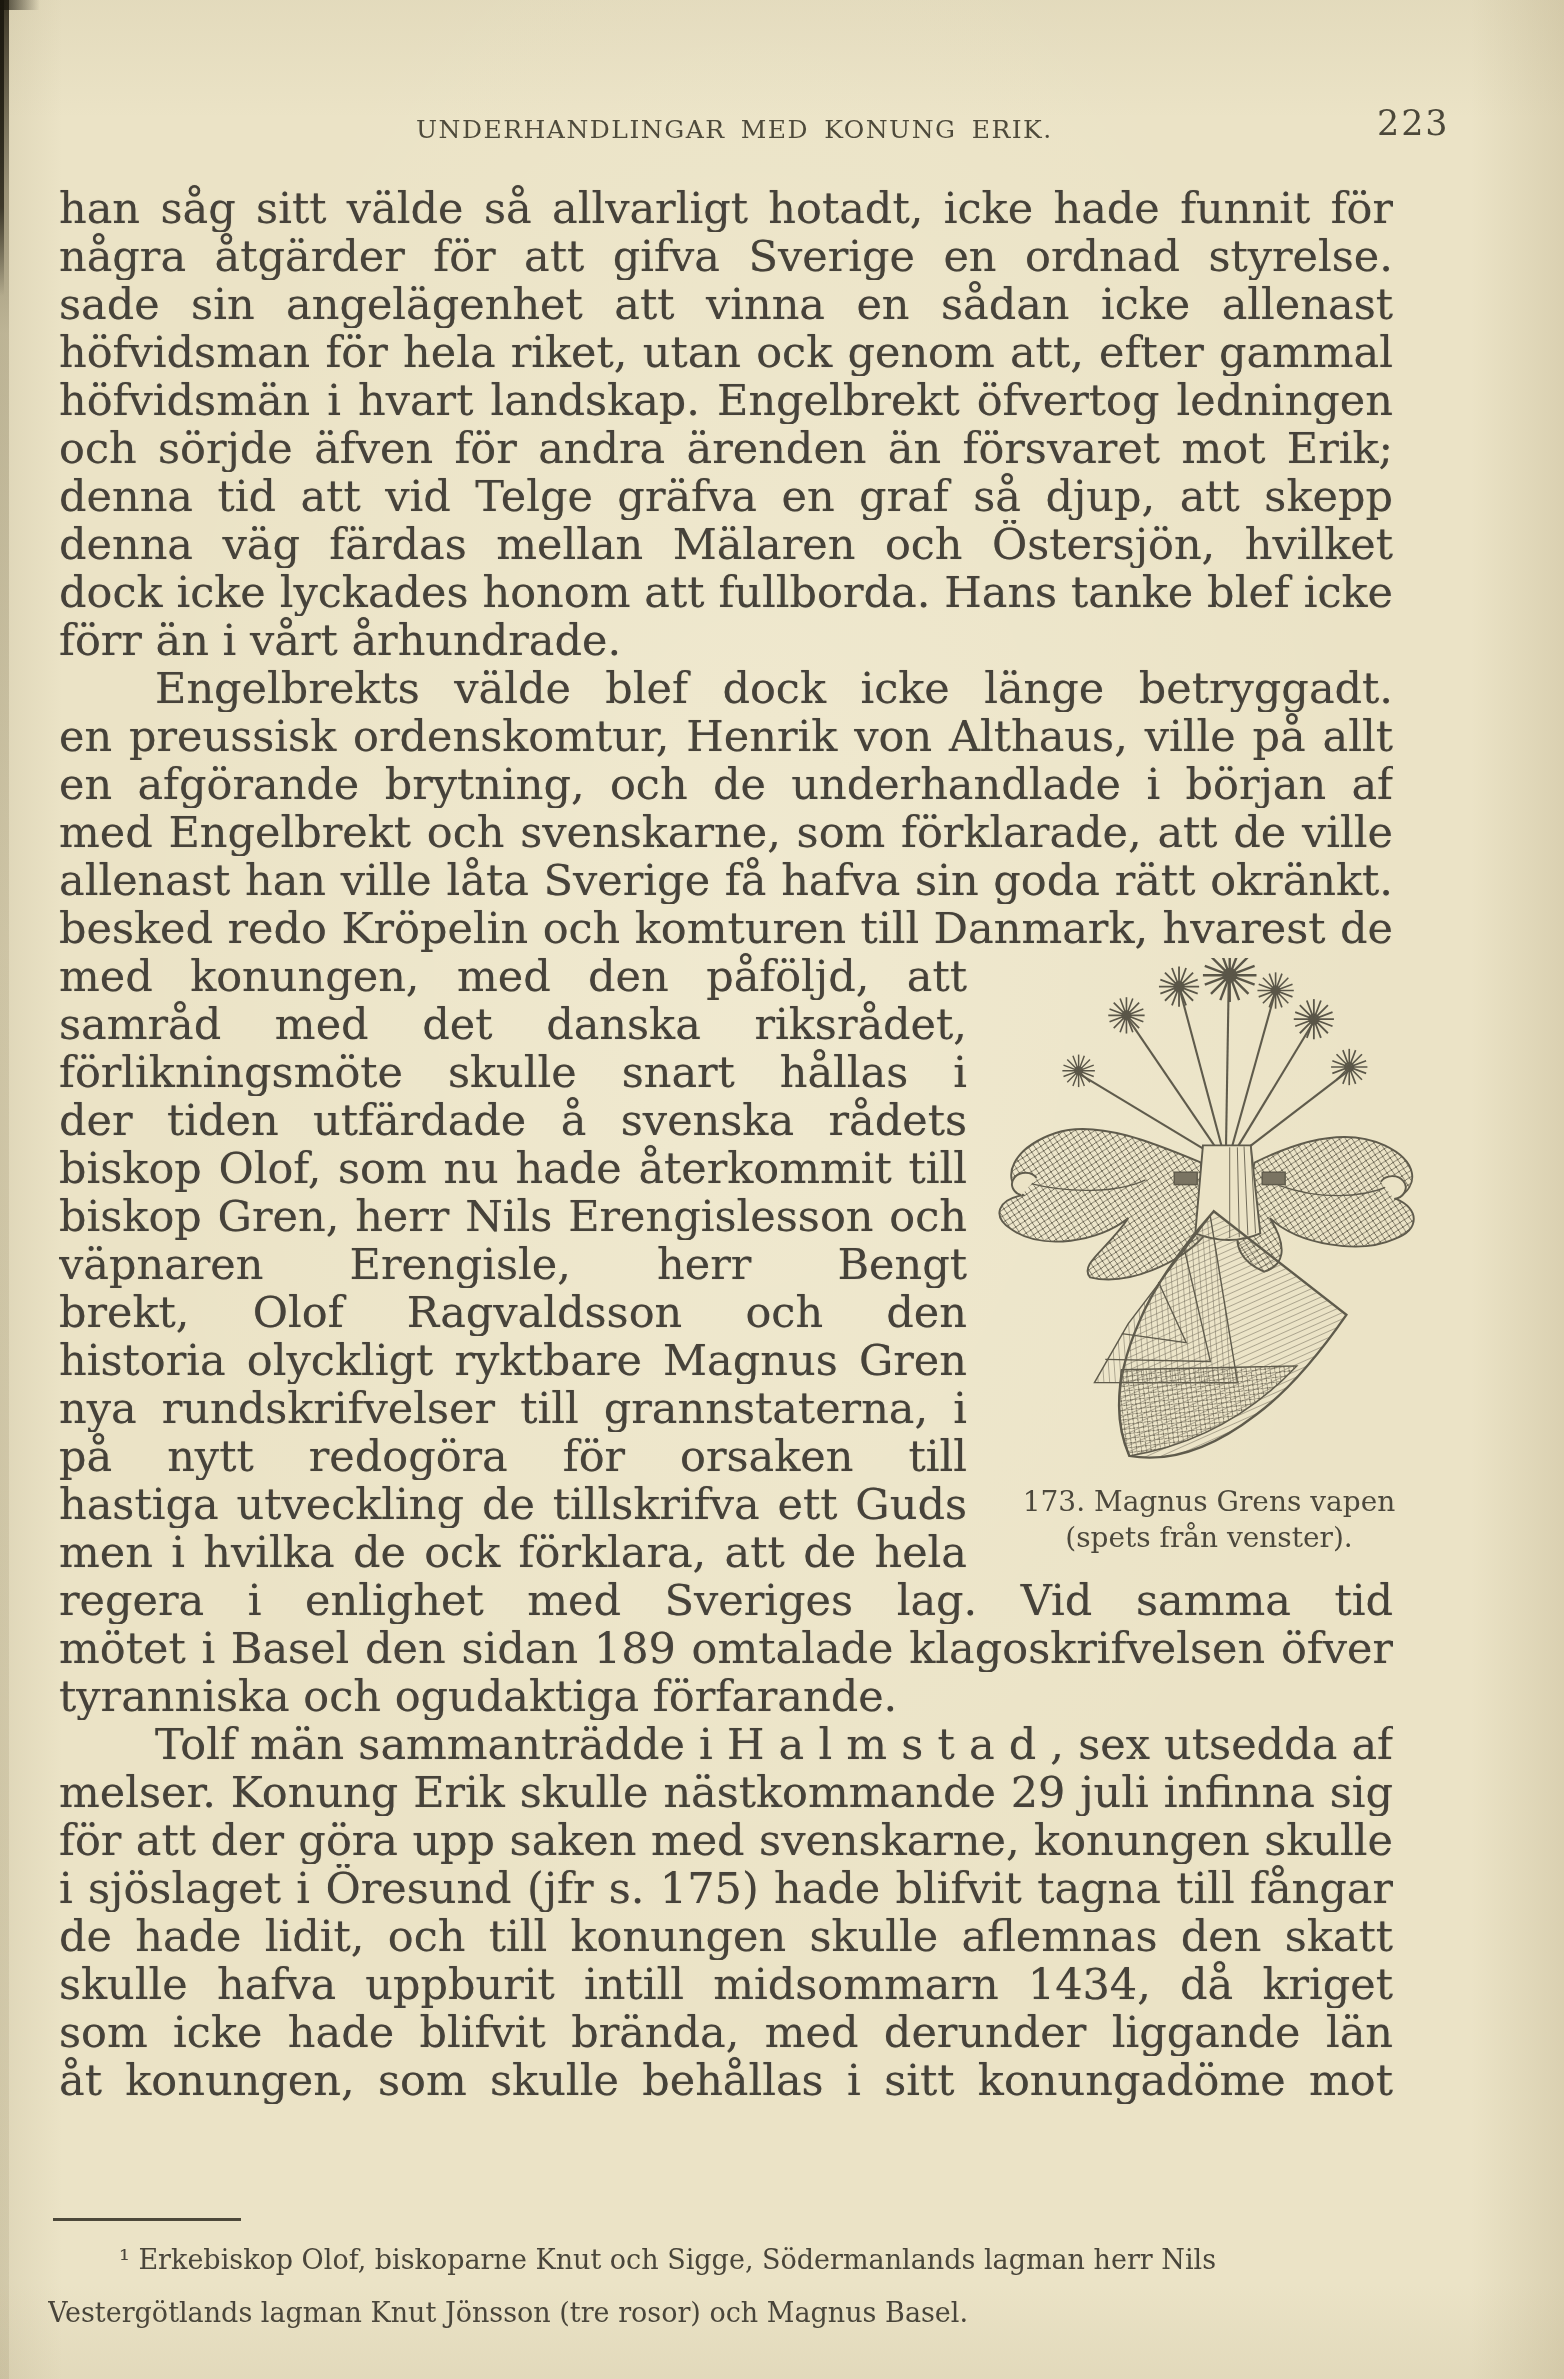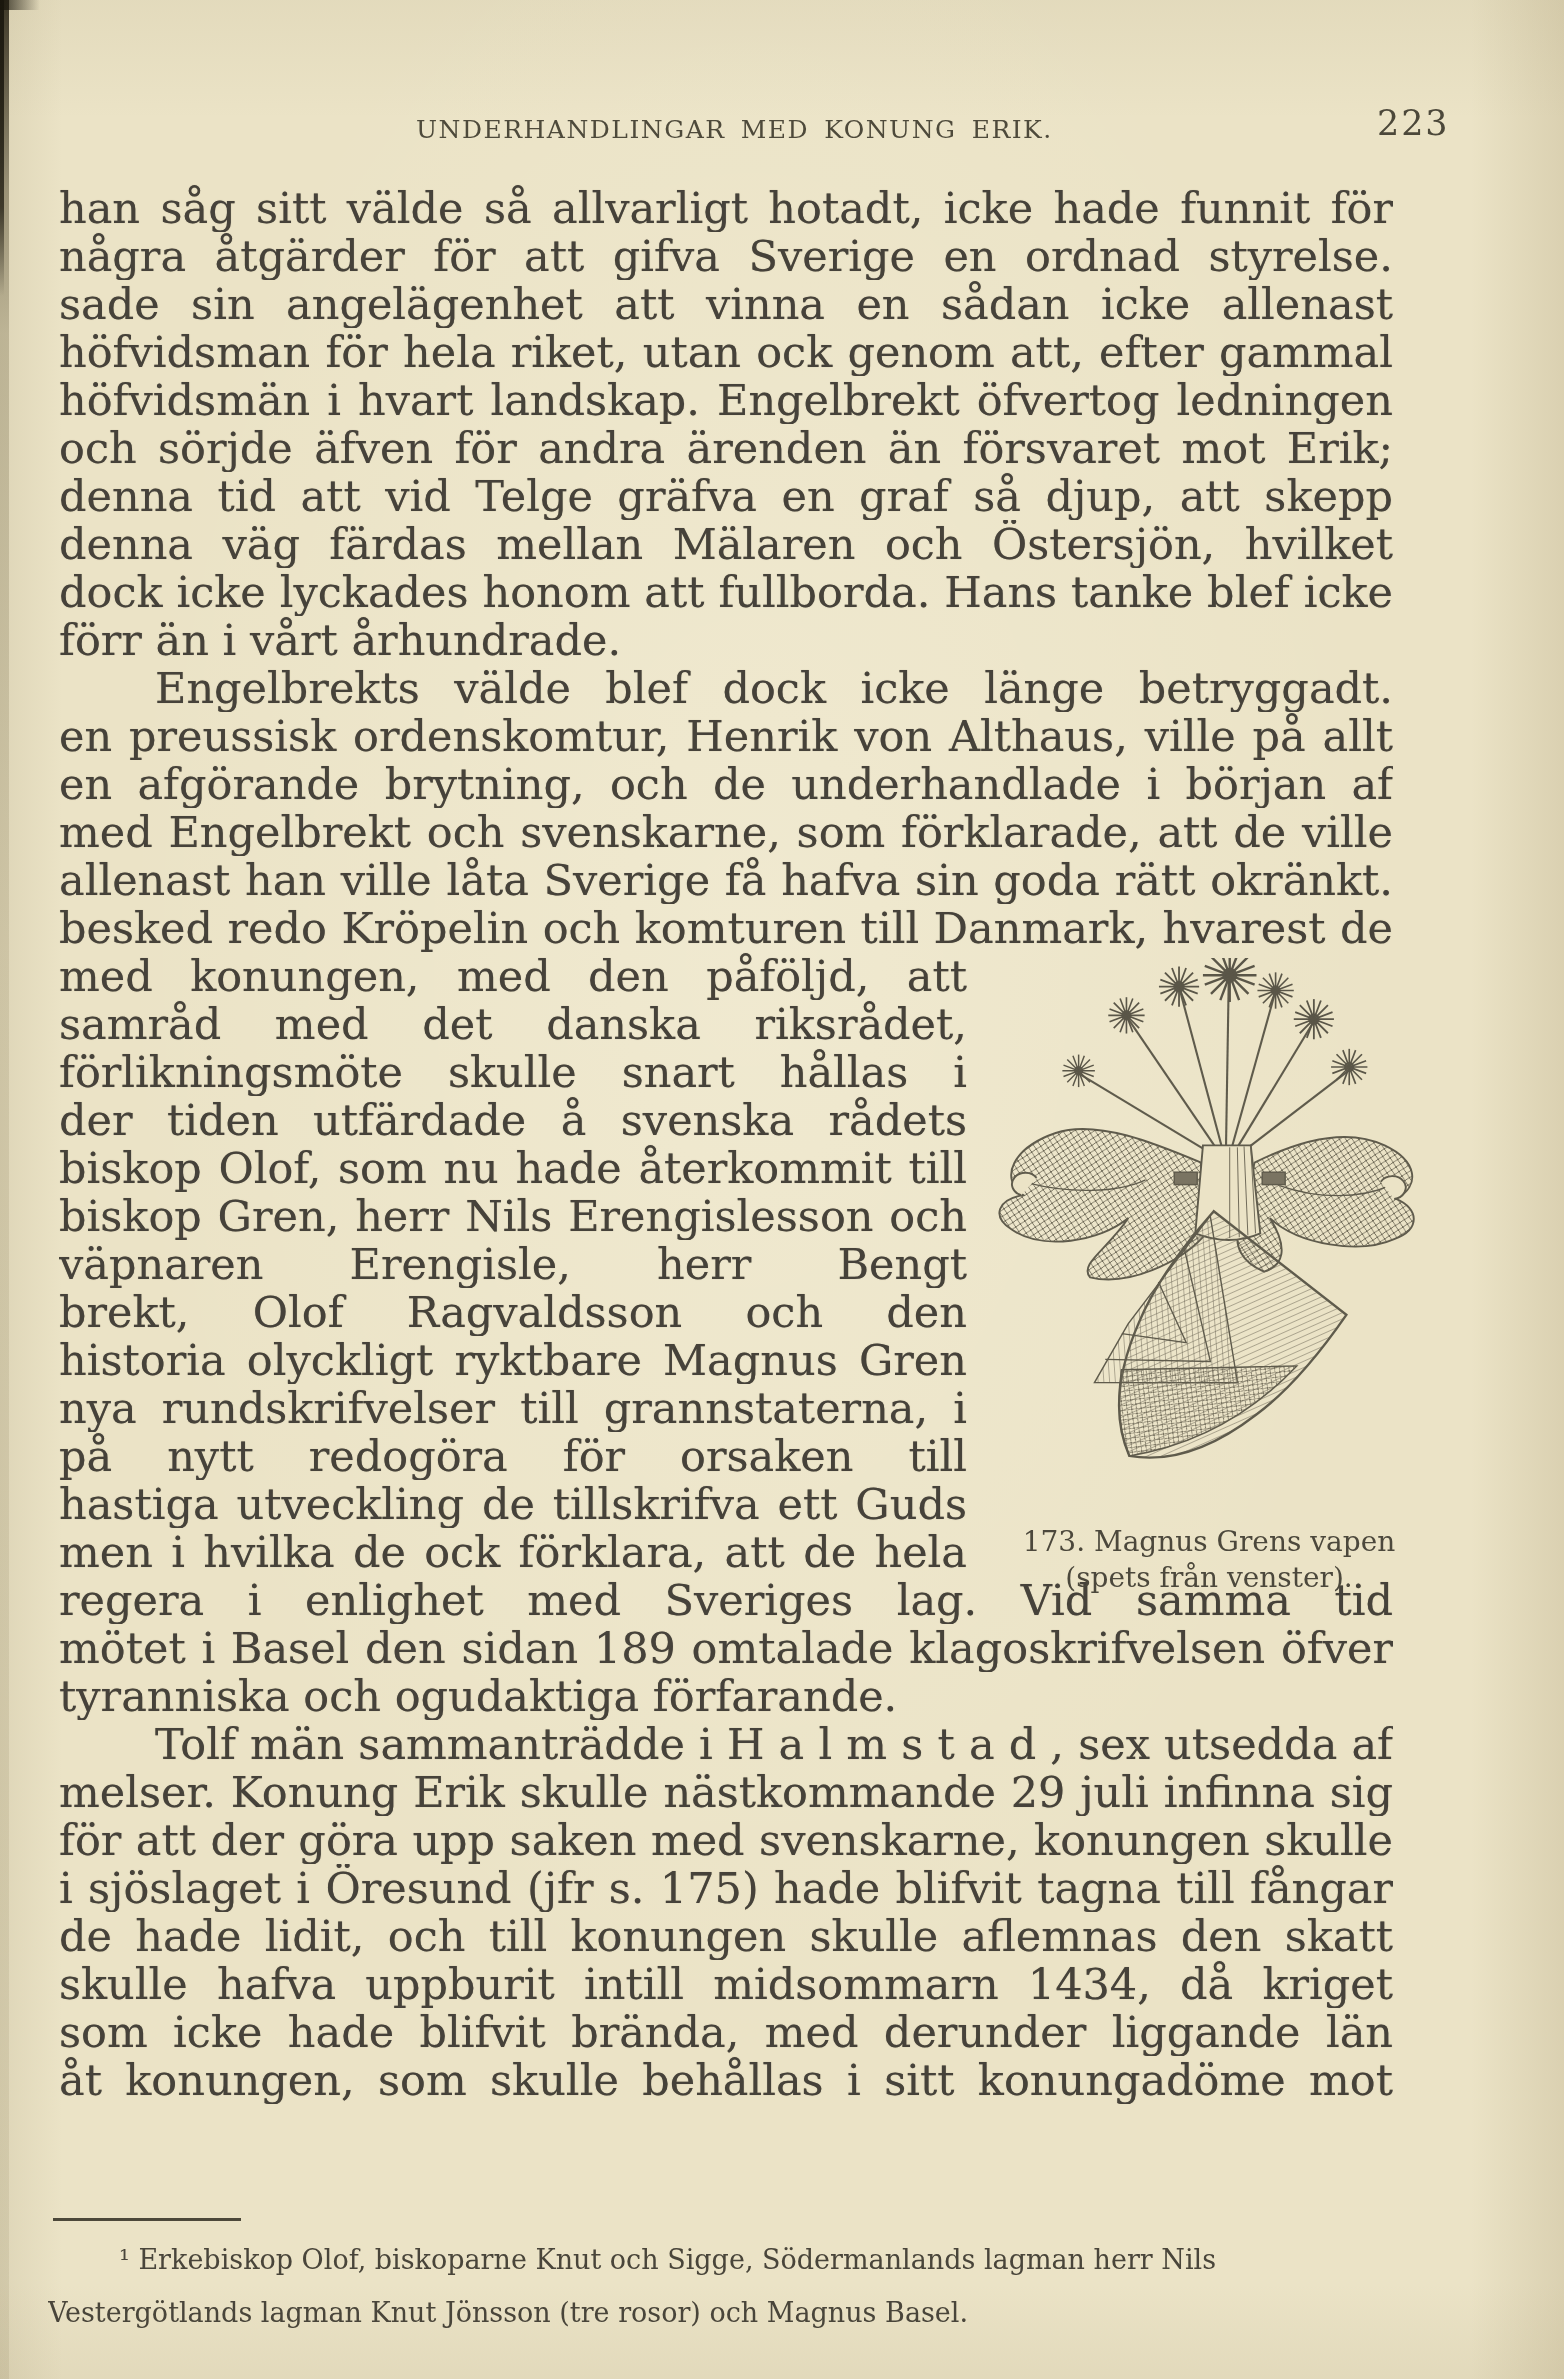--- a/index.html
+++ b/index.html
@@ -48,21 +48,21 @@
     text-shadow:0 0 0.7px rgba(70,64,50,0.55);
   }
   .just{text-align:justify;text-align-last:justify;}
   .narrow{width:908px;}
   .ind{padding-left:96px;}
   .figure{position:absolute;left:983px;top:958px;}
   .caption{
     position:absolute;left:994px;top:1484px;width:430px;
     text-align:center;color:#4c483c;
   }
-  .caption .c1{font-size:28px;line-height:36px;margin-top:40px;}
+  .caption .c1{font-size:28px;line-height:36px;}
   .caption .c2{font-size:28px;line-height:35px;}
   .fn-rule{
     position:absolute;left:53px;top:2218px;width:188px;height:2.9px;
     background:#4c483a;
   }
   .footnote{
     position:absolute;left:48px;top:2233px;width:1338px;
     font-size:27px;color:#49453a;
   }
   .footnote div{height:53px;line-height:53px;overflow:hidden;}

